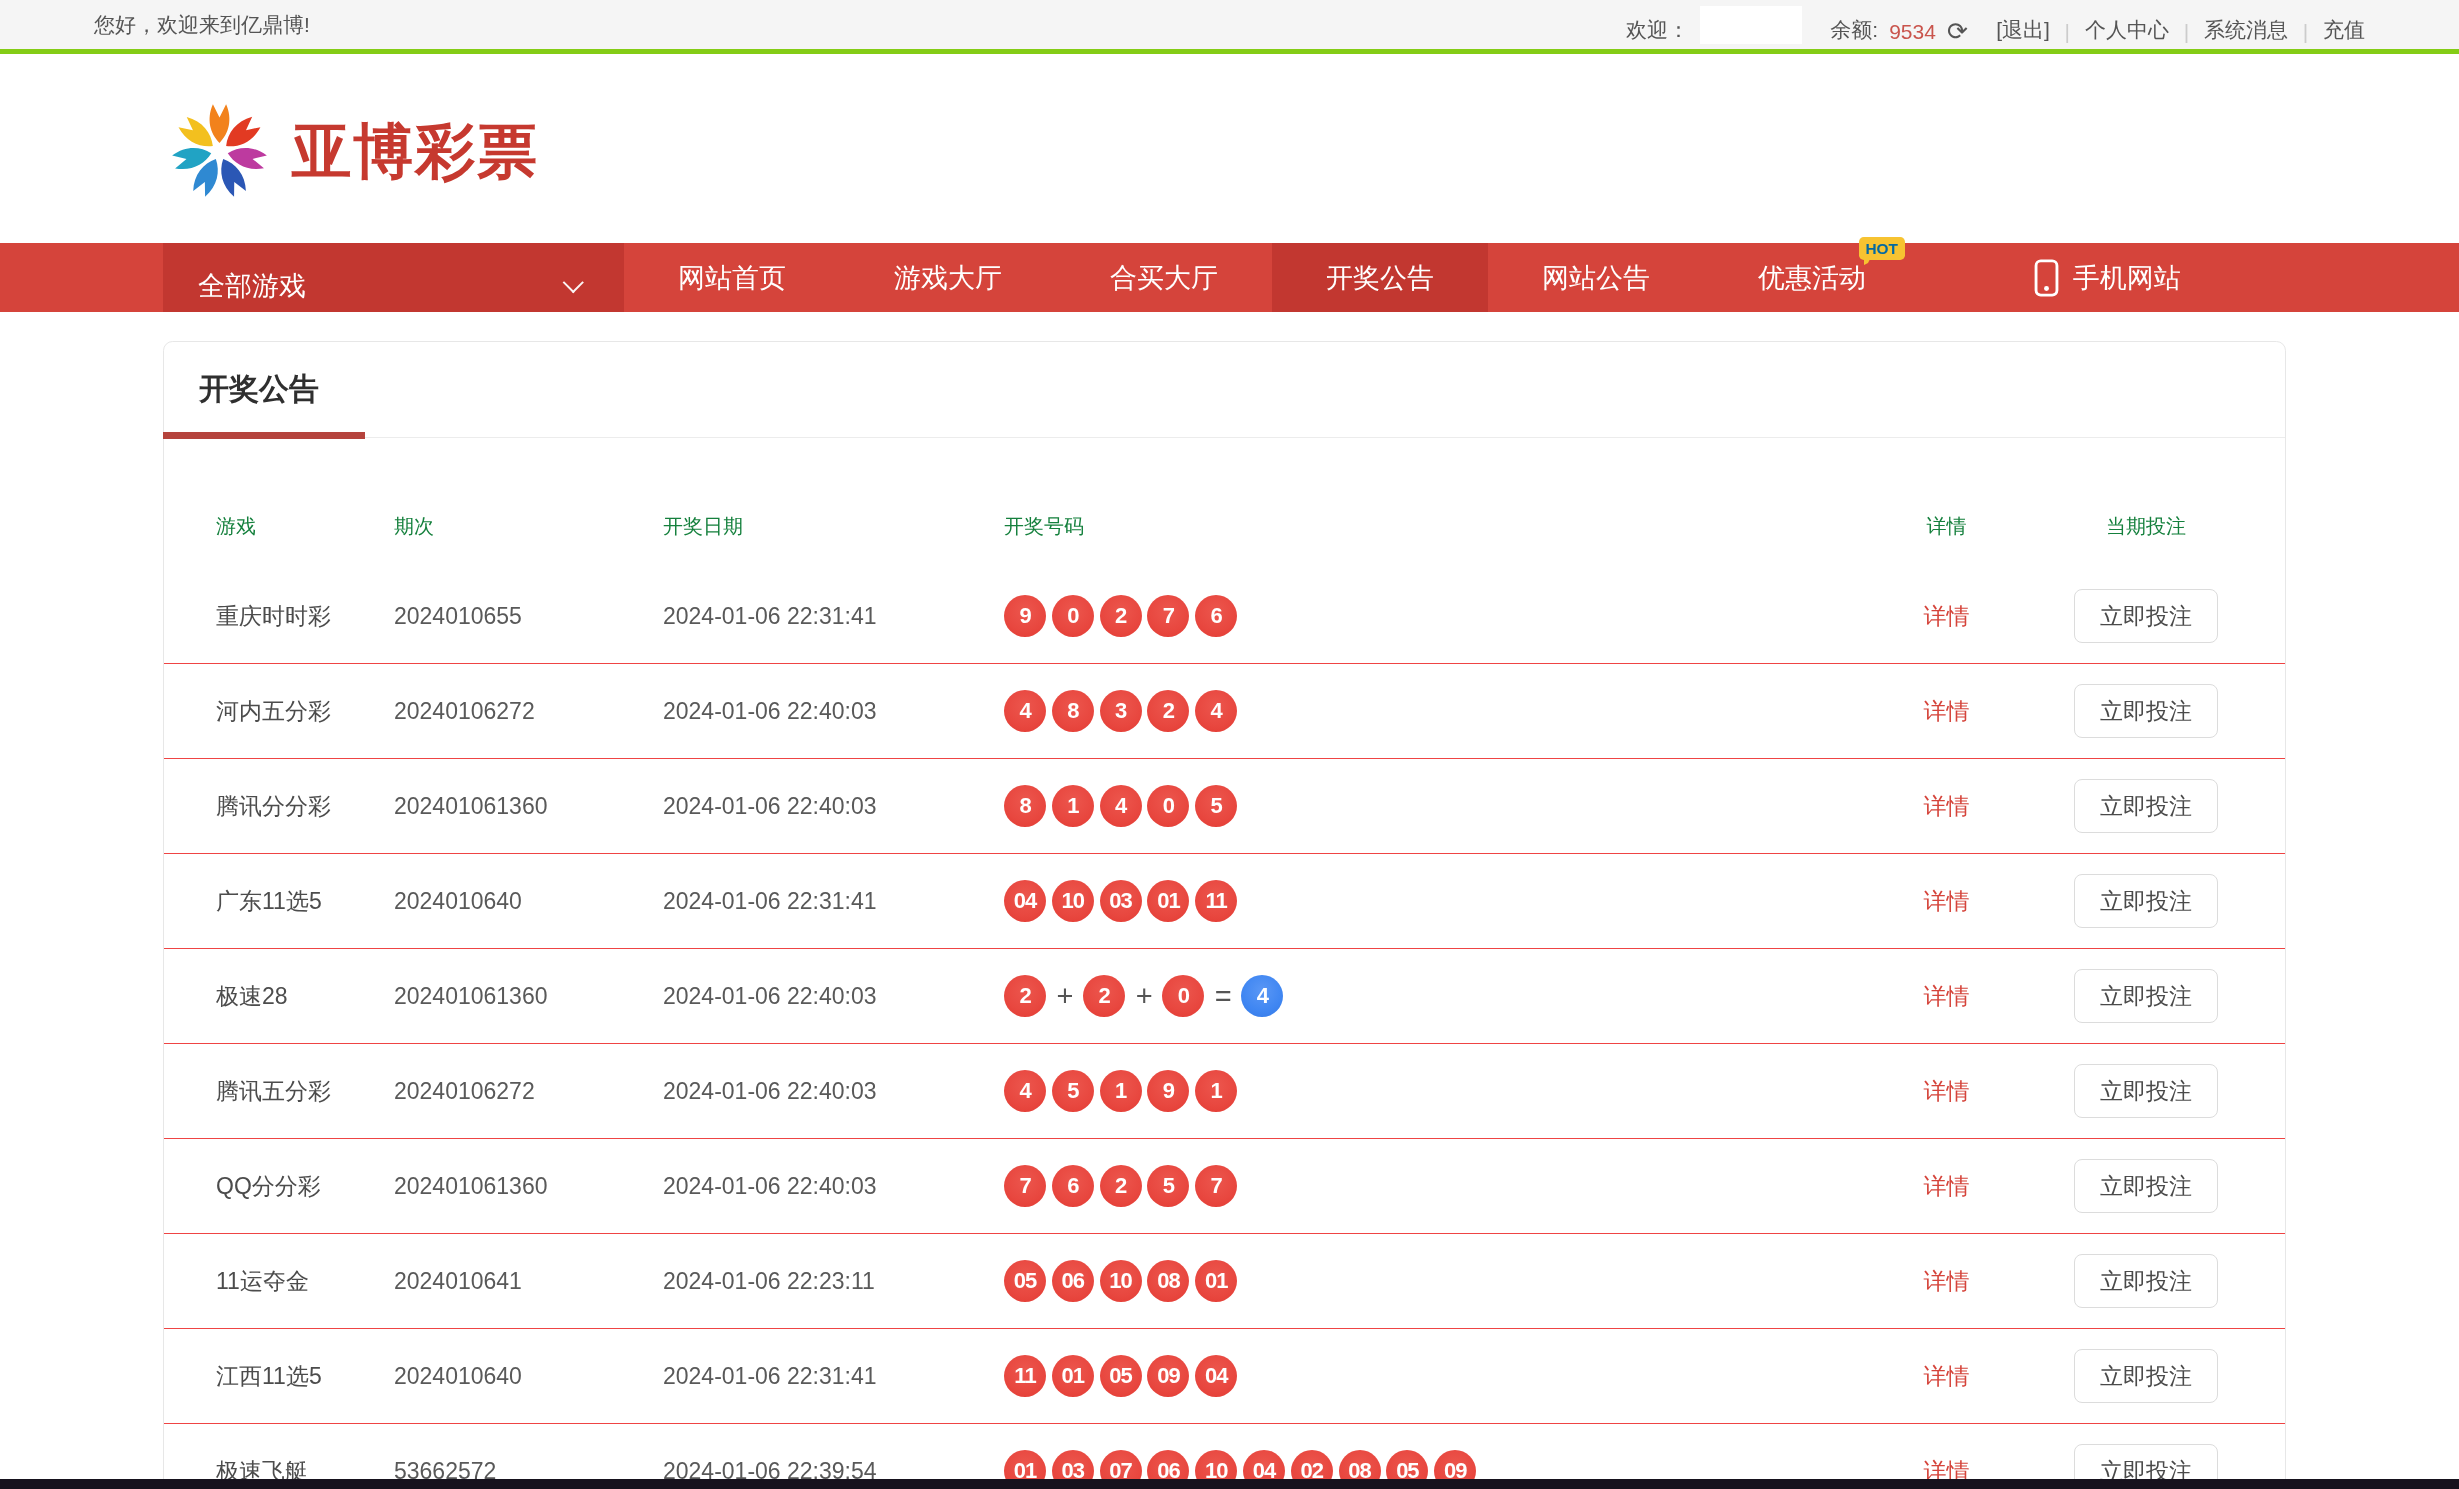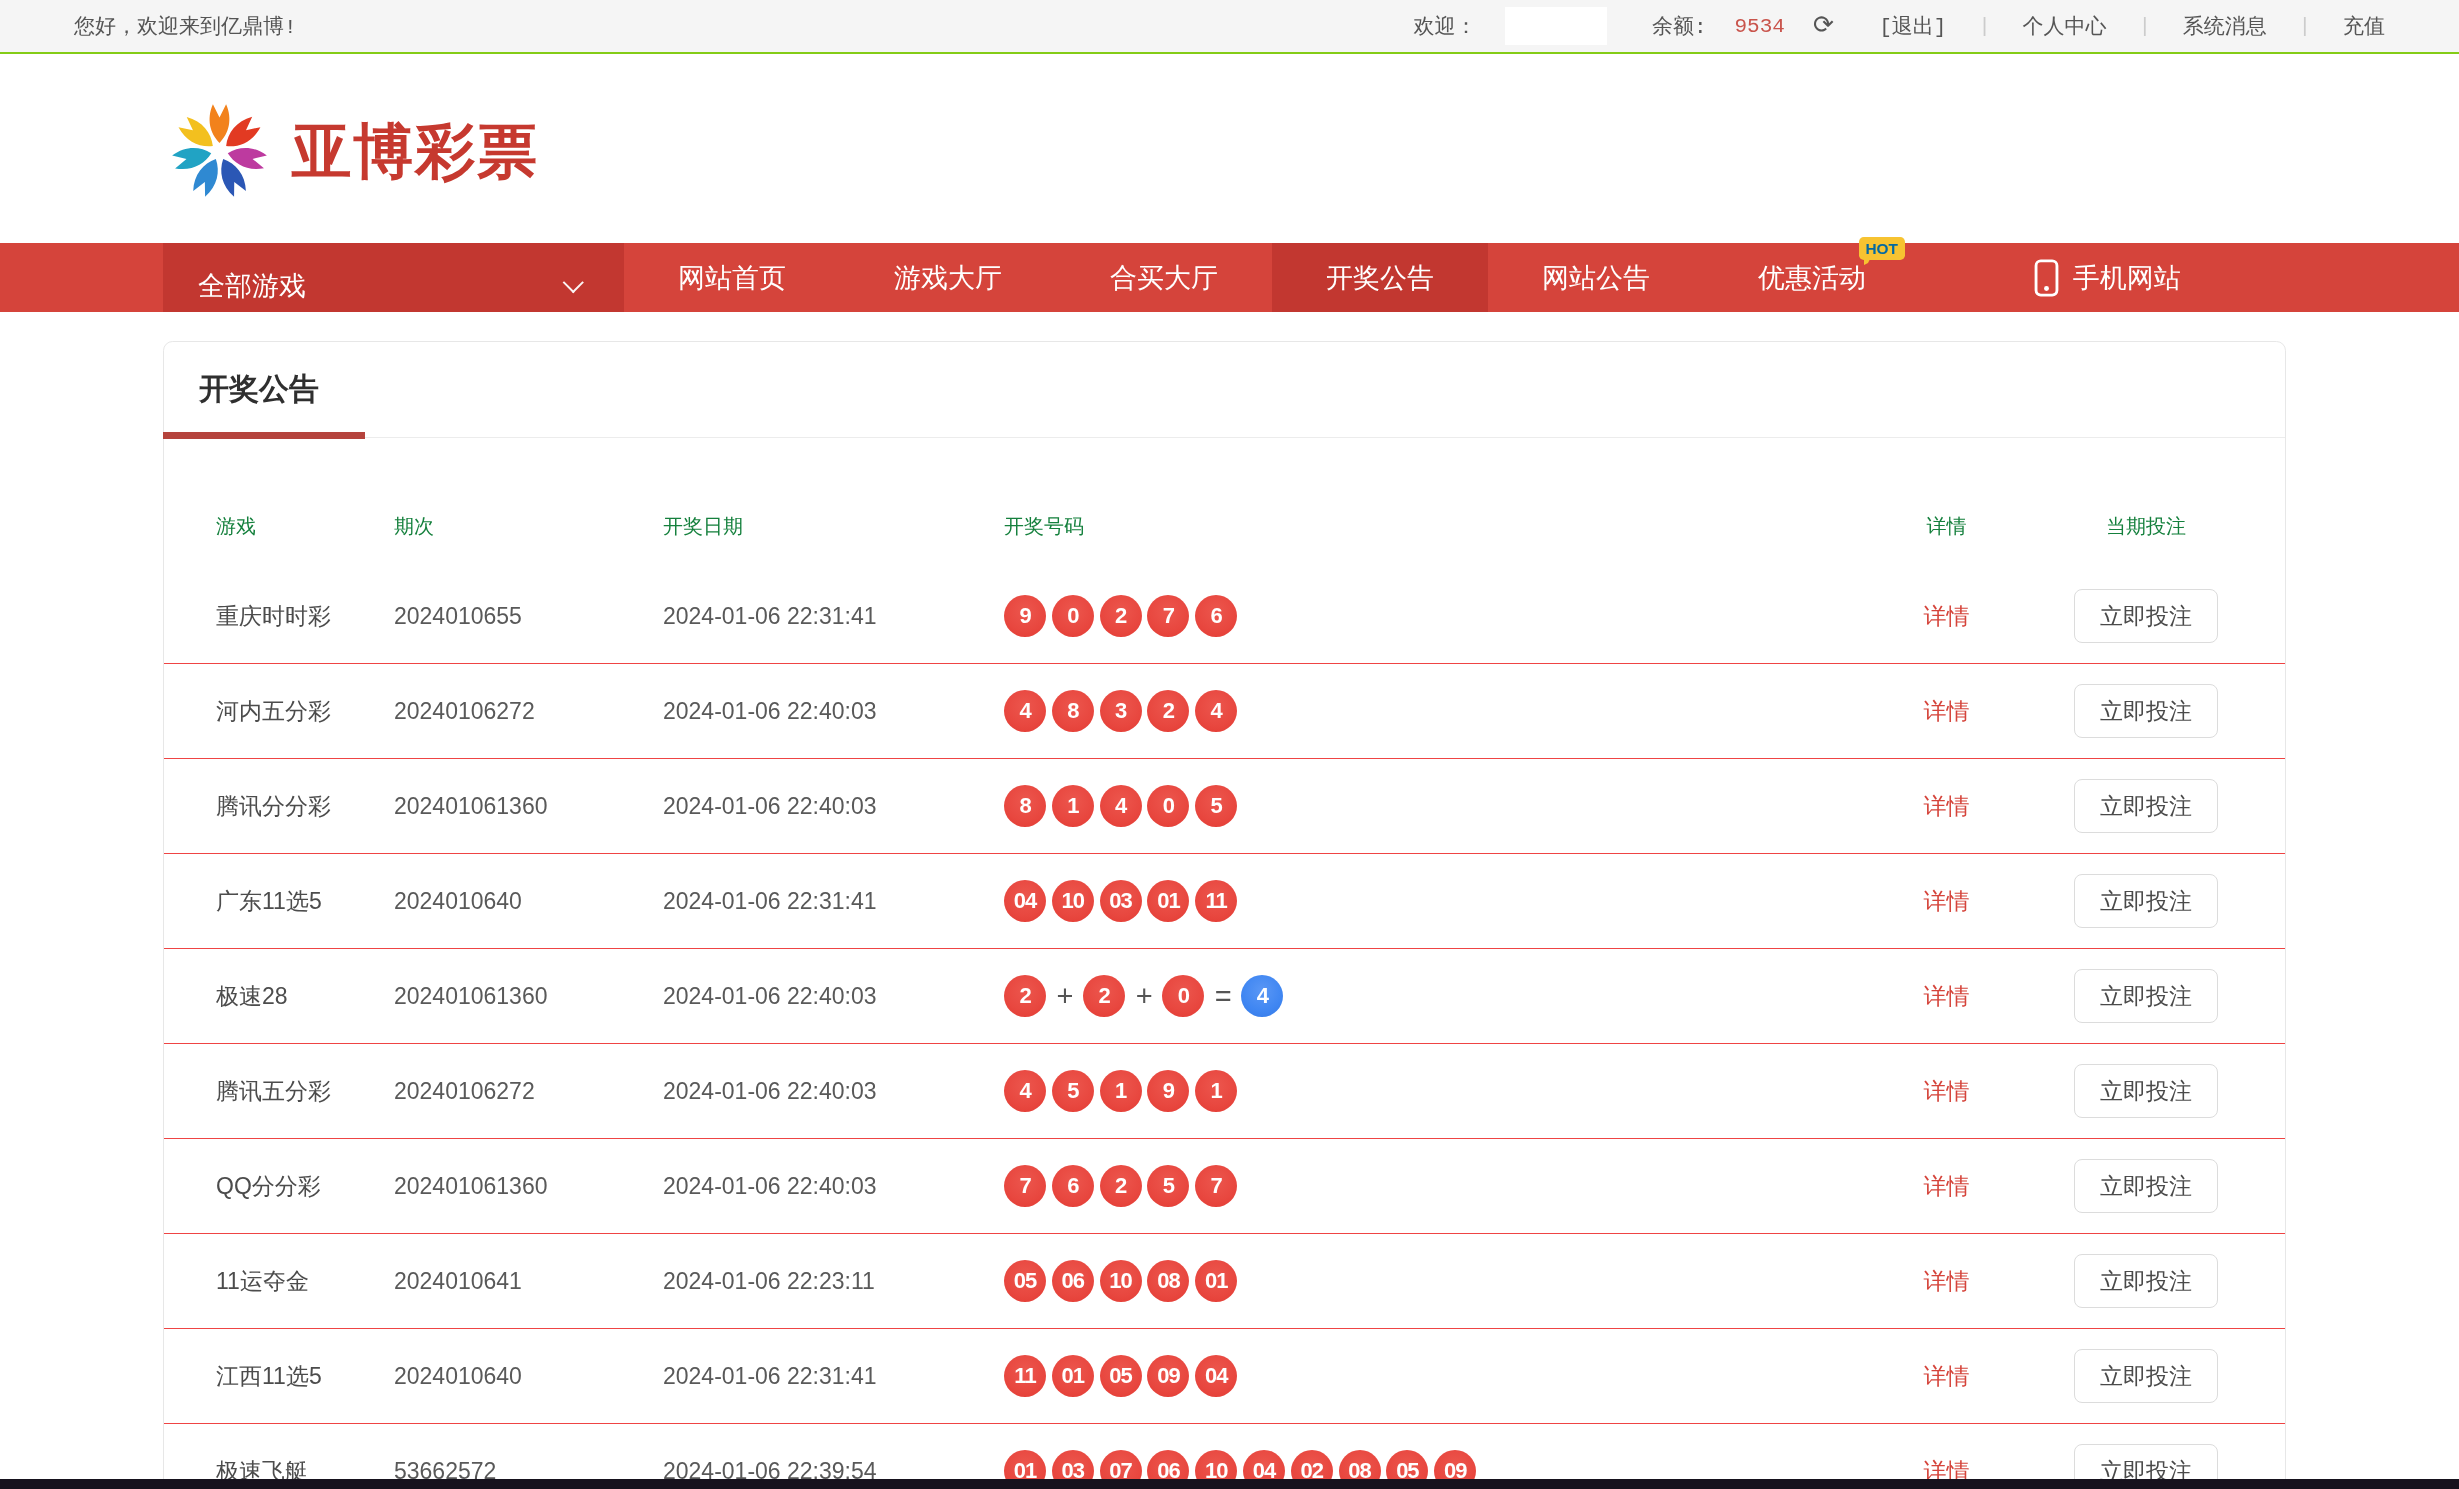--- a/index.html
+++ b/index.html
@@ -5,26 +5,26 @@
   html,body{margin:0;padding:0}
   body{
     width:2459px;height:1489px;position:relative;overflow:hidden;
     background:#ffffff;
     font-family:"Liberation Sans","DejaVu Sans",sans-serif;
     -webkit-font-smoothing:antialiased;
   }
   
   .topbar{
     position:absolute;top:0;left:0;right:0;height:54px;
-    background:#f5f5f5;border-bottom:2px solid #84cc16;
+    background:#f5f5f5;border-bottom:5px solid #84cc16;
     display:flex;align-items:center;justify-content:space-between;
-    padding:0 74px;box-sizing:border-box;
-    font-size:21px;color:#555;white-space:nowrap;font-family:Liberation Mono, monospace;
-  }
-  .topbar-right{display:flex;align-items:center;gap:28px}
+    padding:0 94px;box-sizing:border-box;
+    font-size:21px;color:#555;white-space:nowrap;
+  }
+  .topbar-right{display:flex;align-items:flex-end;gap:11px}
   .user-box{width:102px;height:38px;background:#fff;display:inline-block}
   .balance-value{color:#c9544c}
   .refresh-icon{font-size:25px;color:#555;cursor:pointer;line-height:1}
   .tb-sep{color:#ccc;padding:0 3.8px}
   .tb-link{color:#555;cursor:pointer}
   .gap-l{margin-left:17.3px}
   
   .header{position:absolute;top:55px;left:0;right:0;height:204px;background:#fff}
   .logo{position:absolute;left:163px;top:38px;display:flex;align-items:center;gap:15.4px;cursor:pointer}
   .brand-text{font-size:60px;font-weight:bold;color:#c6392f;letter-spacing:1.9px;line-height:1}

